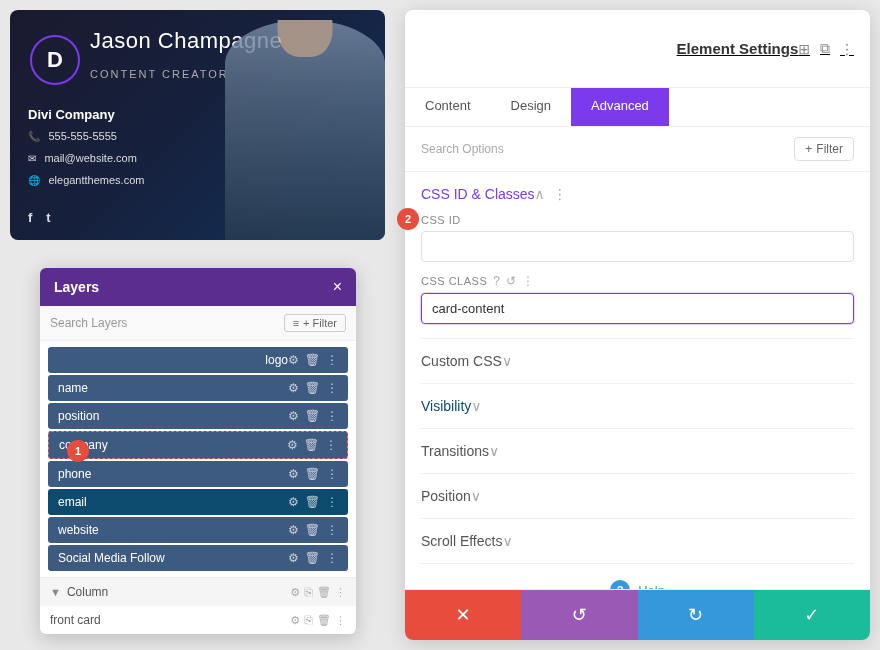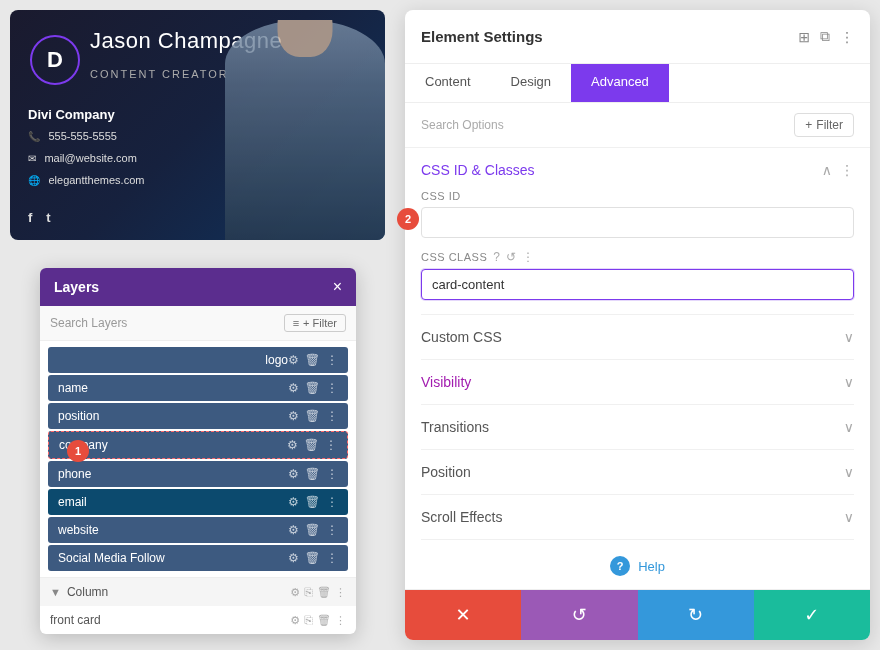--- a/index.html
+++ b/index.html
@@ -196,23 +196,24 @@
       box-shadow: 0 4px 20px rgba(0,0,0,0.15);
       height: 630px;
       display: flex;
       flex-direction: column;
       overflow: hidden;
     }
 
     .settings-header {
       display: flex;
       align-items: center;
-      justify-content: space-between;
-      padding: 18px 16px;
+      justify-content: flex-end;
+      padding: 30px 16px;
       border-bottom: 1px solid #eee;
+      text-decoration: underline;
     }
 
     .settings-title {
       font-size: 15px;
       font-weight: 600;
       color: #333;
     }
 
     .header-icons {
       display: flex;
@@ -280,21 +281,21 @@
     }
 
     .section {
       border-bottom: 1px solid #f0f0f0;
       padding: 14px 0;
     }
 
     .section-header {
       display: flex;
       align-items: center;
-      justify-content: space-between;
+      justify-content: flex-start;
       cursor: pointer;
     }
 
     .section-title {
       font-size: 14px;
       font-weight: 500;
       color: #7c3aed;
     }
 
     .section-title.expanded {
@@ -649,21 +650,21 @@
 
     <div class="section">
       <div class="section-header">
         <span class="section-title section-plain" style="color:#555;">Custom CSS</span>
         <span class="chevron">∨</span>
       </div>
     </div>
 
     <div class="section">
       <div class="section-header">
-        <span class="section-title section-plain" style="color:#a21caf;">Visibility</span>
+        <span class="section-title section-plain" style="color:#0c4a6e;">Visibility</span>
         <span class="chevron">∨</span>
       </div>
     </div>
 
     <div class="section">
       <div class="section-header">
         <span class="section-title section-plain" style="color:#555;">Transitions</span>
         <span class="chevron">∨</span>
       </div>
     </div>

